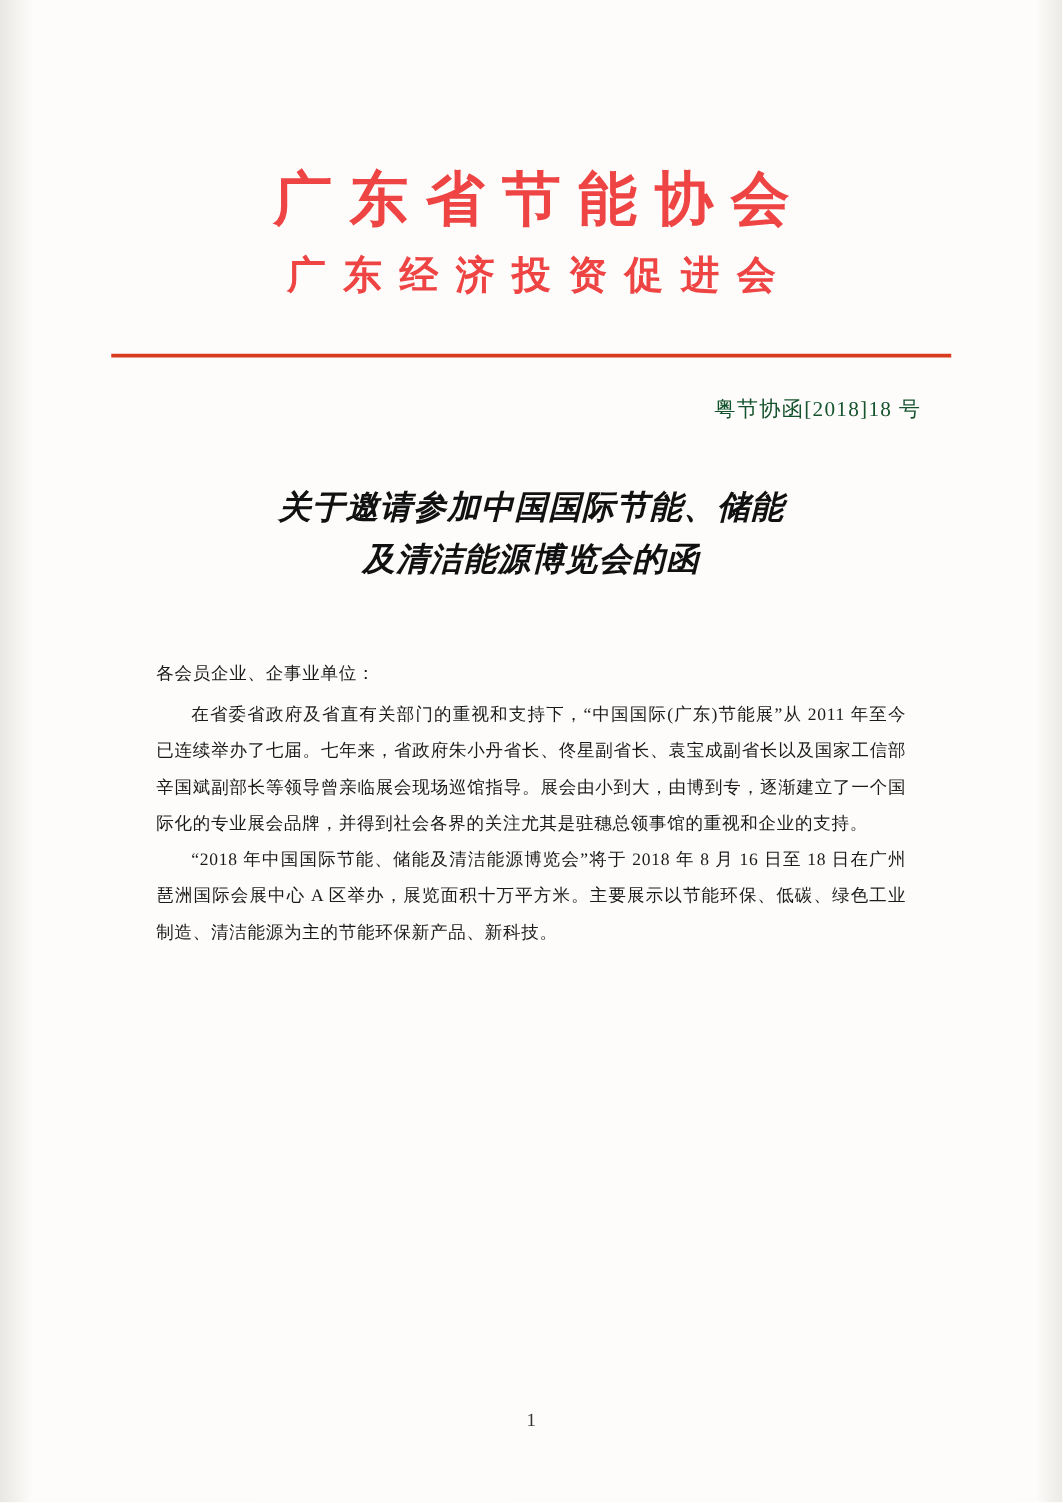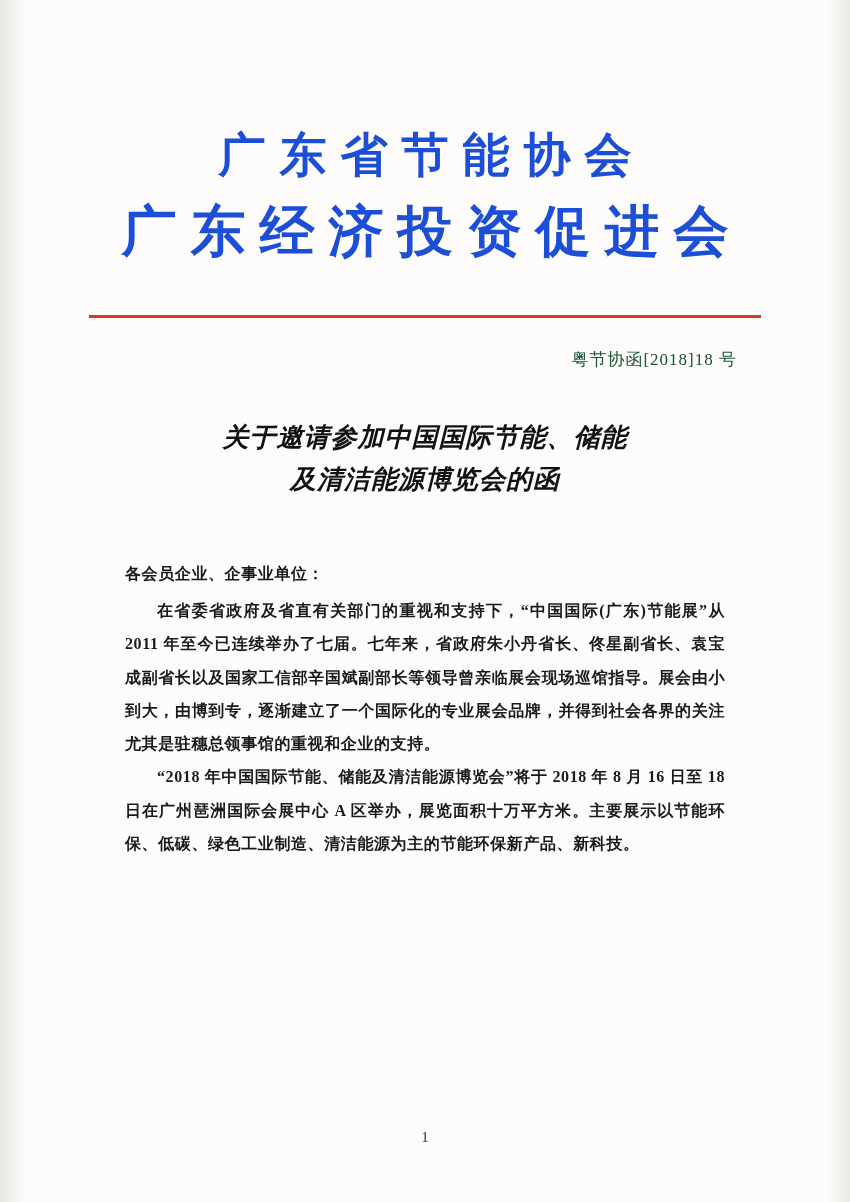--- a/index.html
+++ b/index.html
@@ -39,32 +39,32 @@
     position: absolute;
     left: 0; top: 0;
     width: 850px;
     height: 1202px;
   }
   .letterhead {
     text-align: center;
     padding-top: 128px;
   }
   .letterhead-line {
-    color: #1d4ed8;
-    font-family: Liberation Mono, monospace;
+    color: #ef4444;
+    font-family: Liberation Sans, sans-serif;
     font-weight: bold;
     letter-spacing: 14px;
     text-indent: 14px;
     line-height: 1.34;
   }
   .lh1 {
     font-size: 47px;
   }
   .lh2 {
-    font-size: 55px;
+    font-size: 31px;
     margin-top: 8px;
   }
   .red-rule {
     width: 672px;
     height: 3px;
     background: #d93b1f;
     margin: 42px auto 0 auto;
   }
   .doc-number {
     text-align: right;
@@ -86,26 +86,25 @@
     line-height: 1.62;
     letter-spacing: 1px;
     font-style: italic;
   }
   .title-l2 {
     display: block;
   }
   .body {
     width: 600px;
     margin: 56px auto 0 auto;
-    font-size: 16px;
+    font-size: 14px;
     color: #1a1a1a;
     line-height: 2.08;
     letter-spacing: 0.6px;
     text-align: justify;
-    font-weight: bold;
   }
   .salutation {
     margin: 0 0 4px 0;
   }
   .para {
     margin: 0;
     text-indent: 2em;
   }
   .page-number {
     position: absolute;

